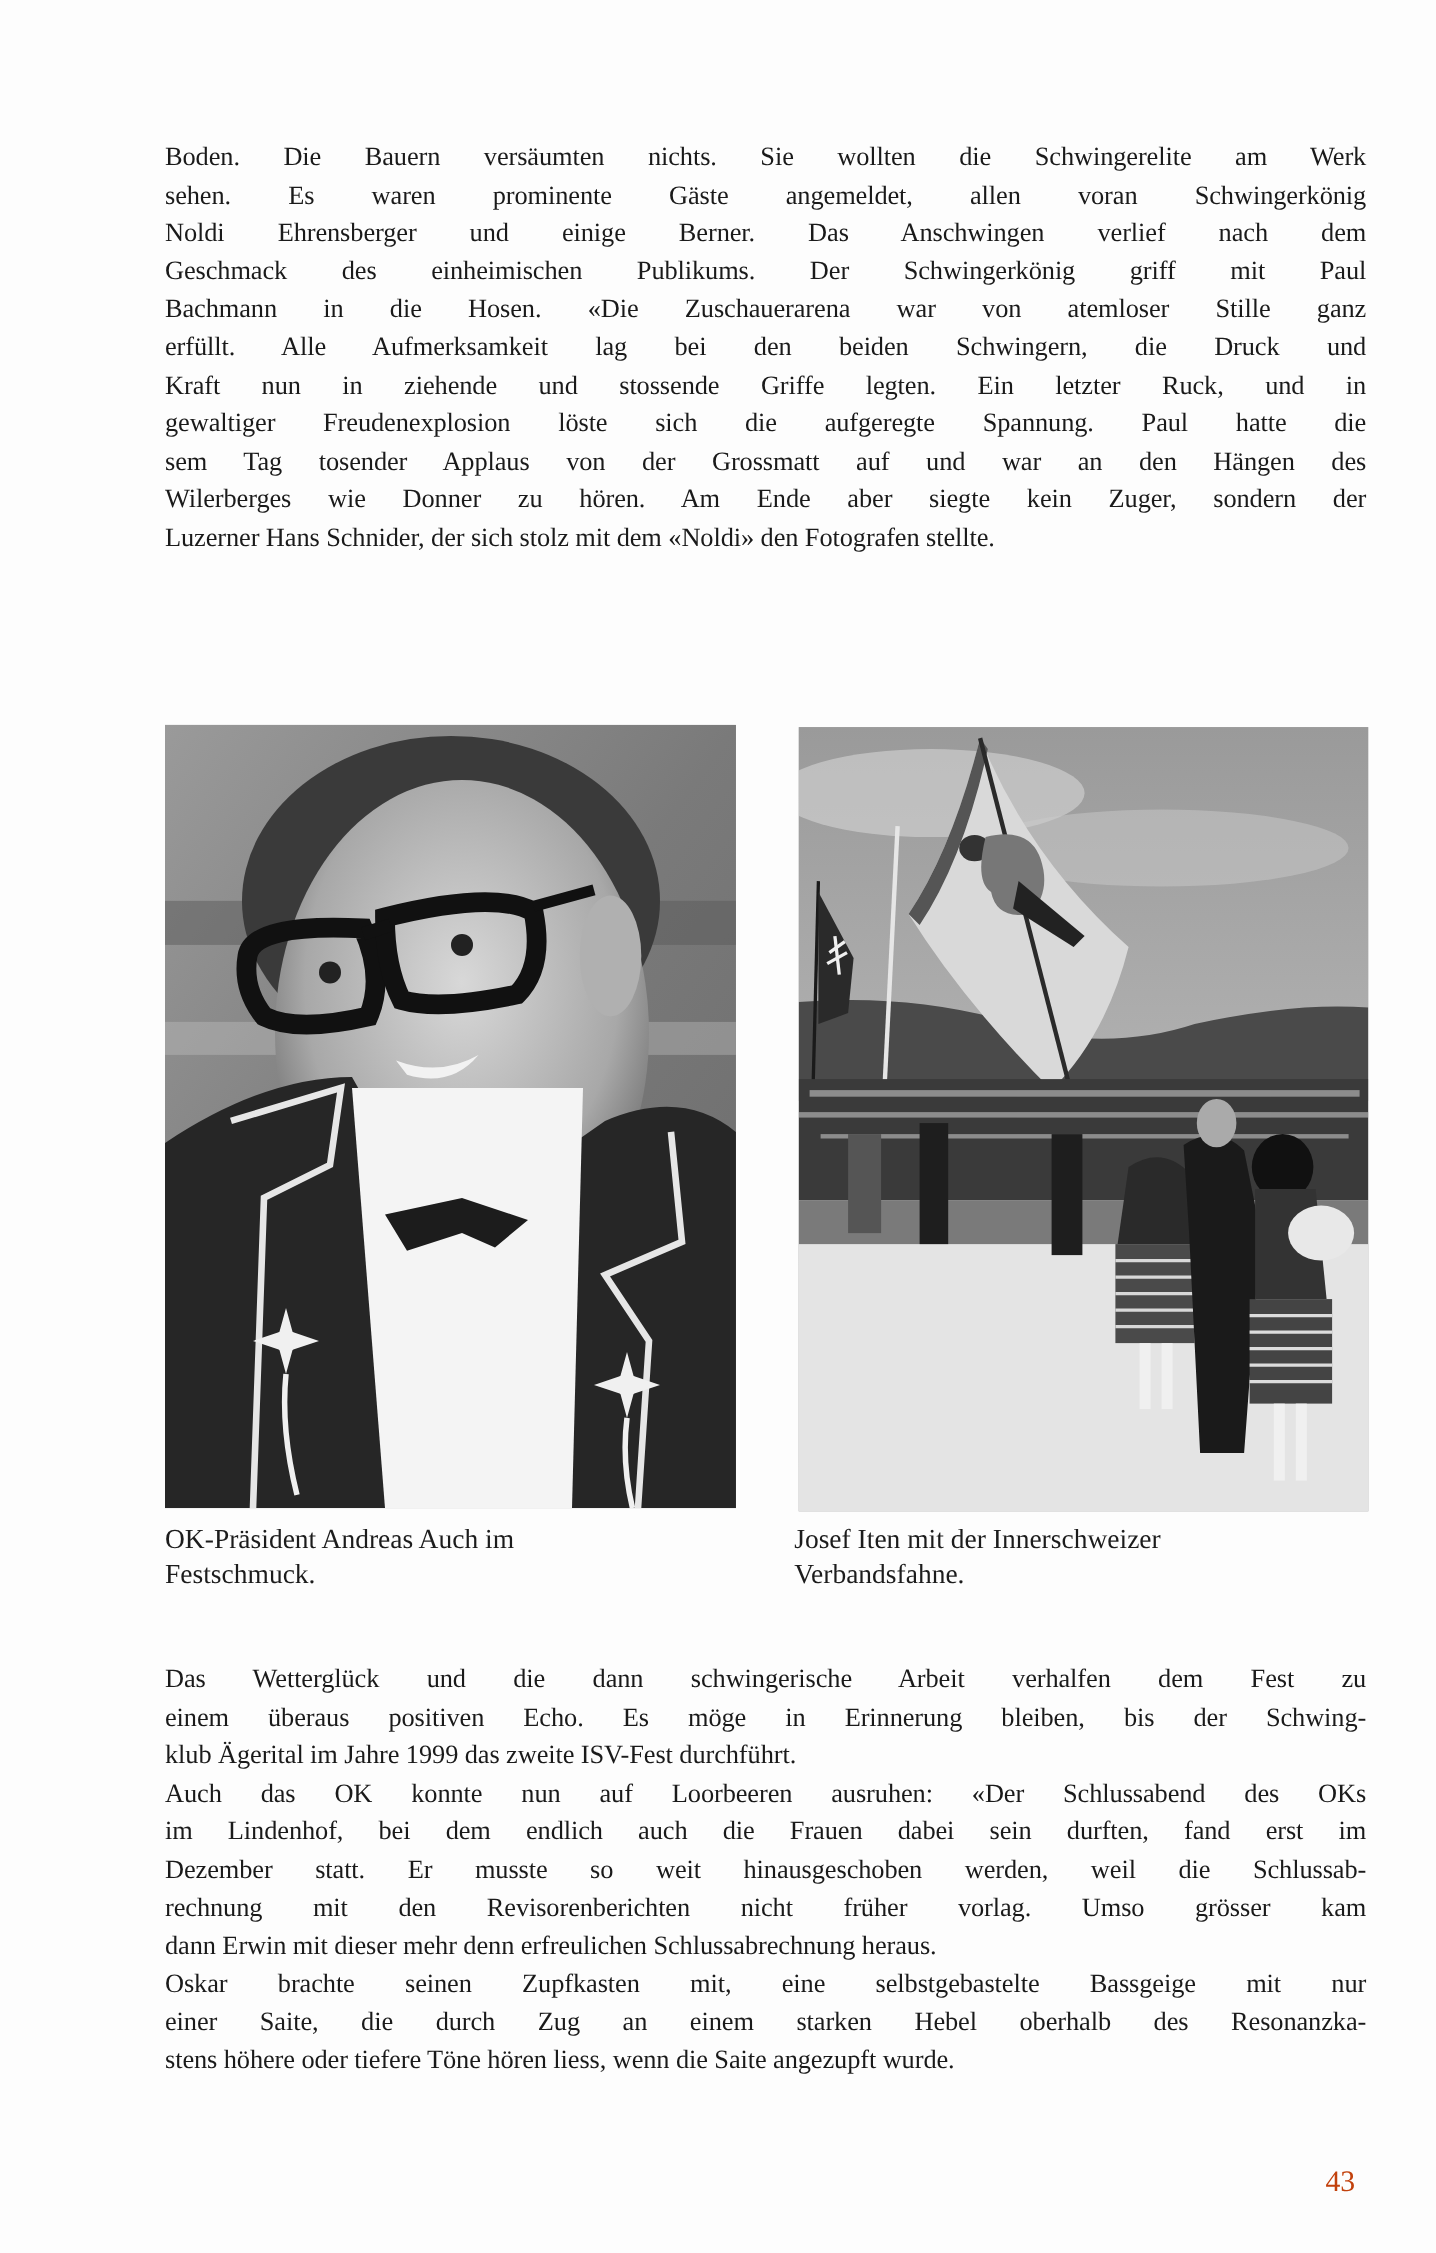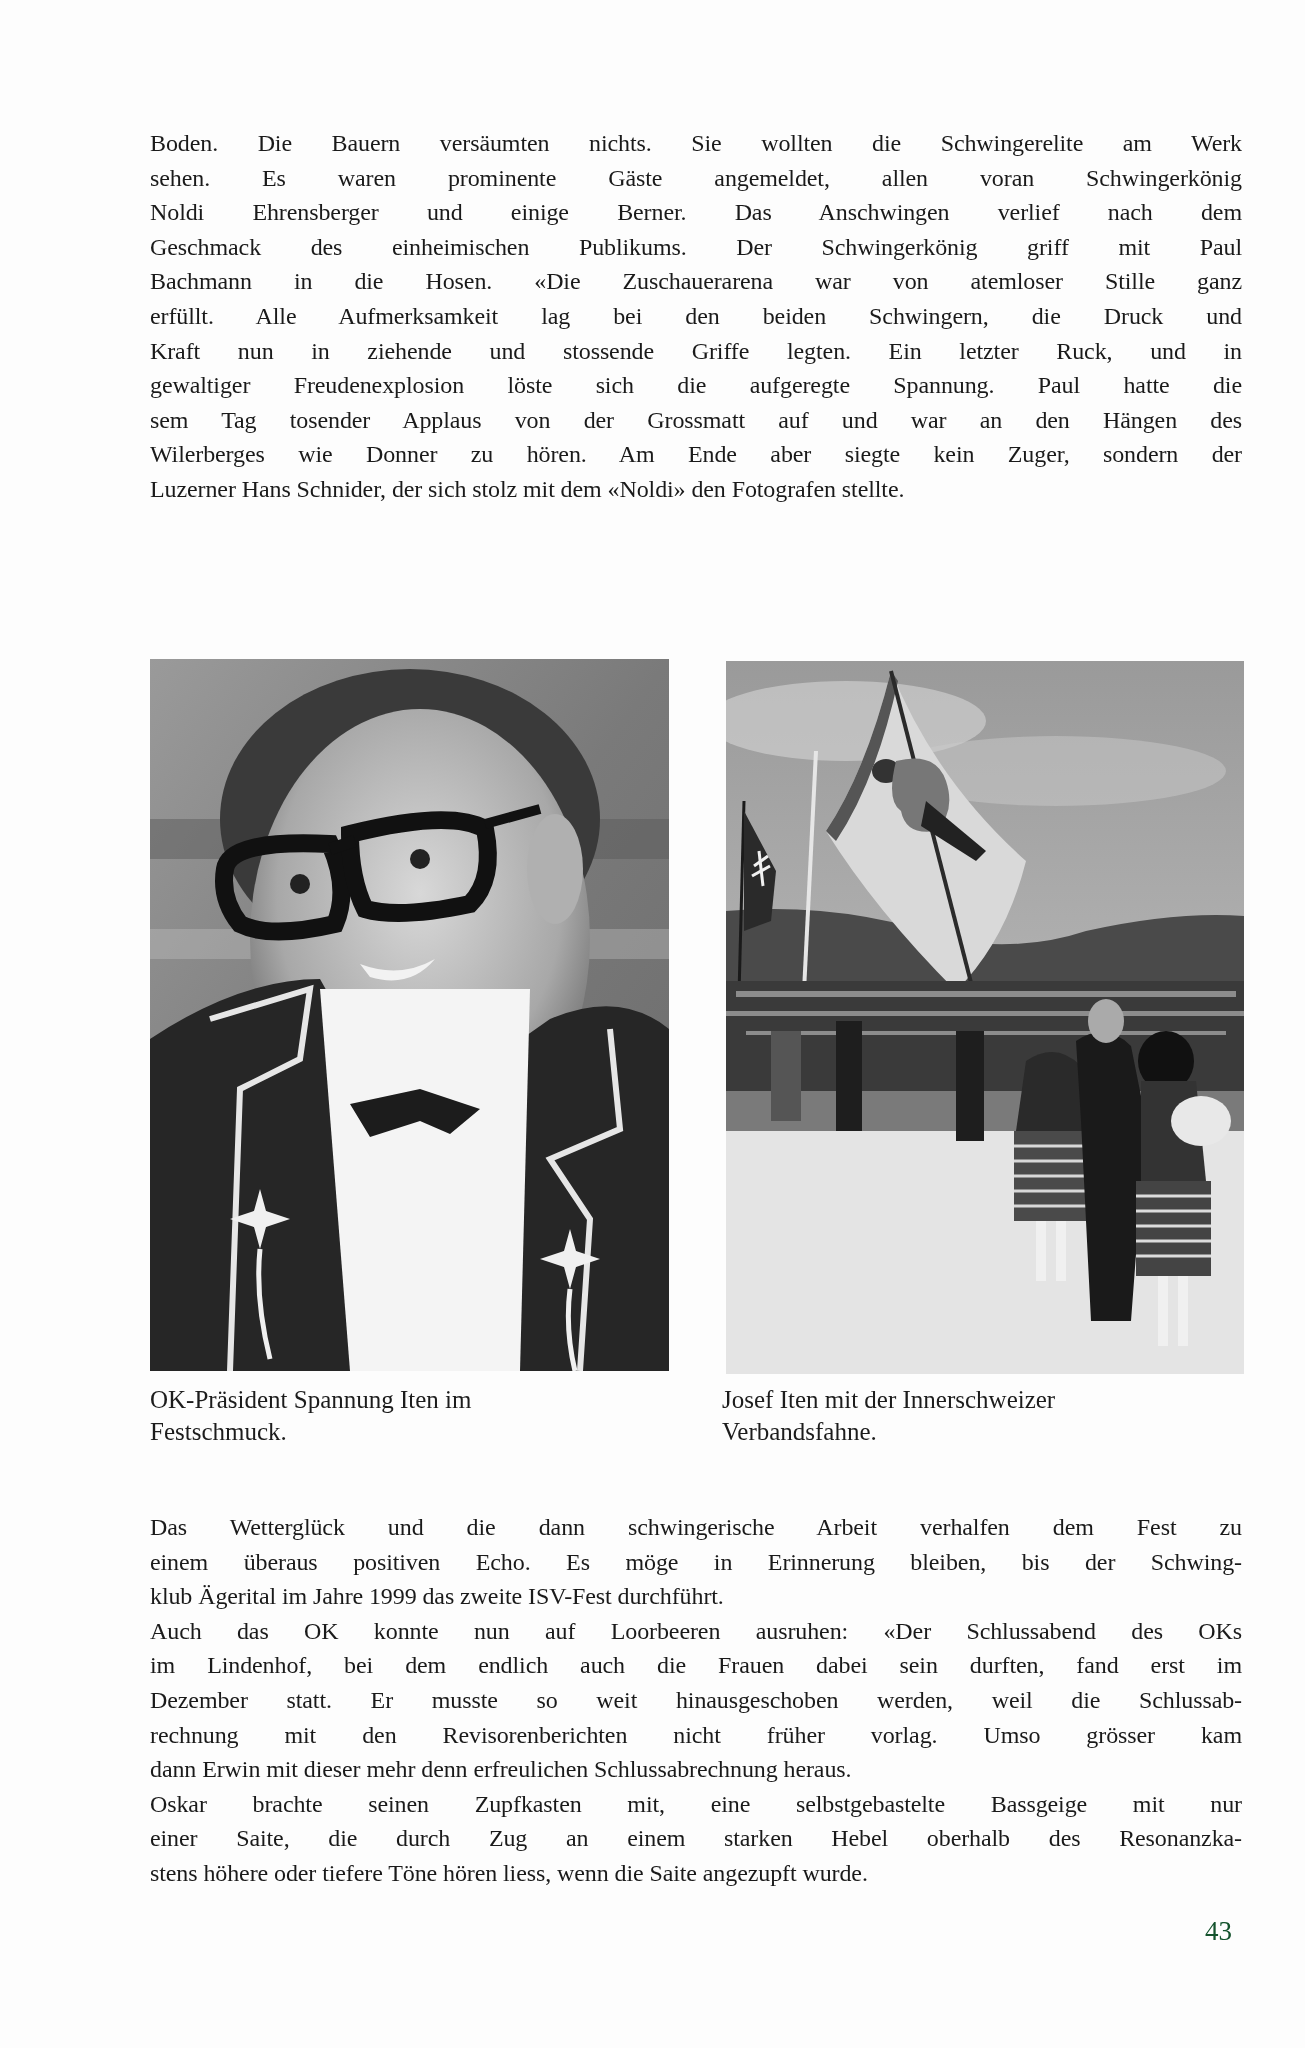--- a/index.html
+++ b/index.html
@@ -38,23 +38,23 @@
     position: absolute;
     font-size: 25px;
     line-height: 32px;
     color: #1c1c1c;
   }
   .caption-left { left: 150px; top: 1384px; width: 500px; }
   .caption-right { left: 722px; top: 1384px; width: 520px; }
 
   .page-number {
     position: absolute;
-    left: 1205px; top: 1916px;
+    left: 1205px; top: 1968px;
     font-size: 27px;
-    color: #14532d;
+    color: #c2410c;
   }
 </style>
 </head>
 <body>
 
 <div class="page">
 
   <div class="textblock block-top">
     <span class="line">Boden. Die Bauern versäumten nichts. Sie wollten die Schwingerelite am Werk</span>
     <span class="line">sehen. Es waren prominente Gäste angemeldet, allen voran Schwingerkönig</span>
@@ -198,21 +198,21 @@
           <line x1="410" y1="580" x2="485" y2="580"></line>
         <line x1="410" y1="595" x2="485" y2="595"></line>
       </g>
       <rect x="432" y="615" width="10" height="70" fill="#f0f0f0"></rect>
       <rect x="452" y="615" width="10" height="70" fill="#f0f0f0"></rect>
       <ellipse cx="475" cy="460" rx="30" ry="25" fill="#e8e8e8"></ellipse>
     </svg>
   </div>
 
   <div class="caption caption-left">
-    <div>OK-Präsident Spannung Iten im</div>
+    <div>OK-Präsident Andreas Auch im</div>
     <div>Festschmuck.</div>
   </div>
   <div class="caption caption-right">
     <div>Josef Iten mit der Innerschweizer</div>
     <div>Verbandsfahne.</div>
   </div>
 
   <div class="textblock block-bottom">
     <span class="line">Das Wetterglück und die dann schwingerische Arbeit verhalfen dem Fest zu</span>
     <span class="line">einem überaus positiven Echo. Es möge in Erinnerung bleiben, bis der Schwing-</span>

